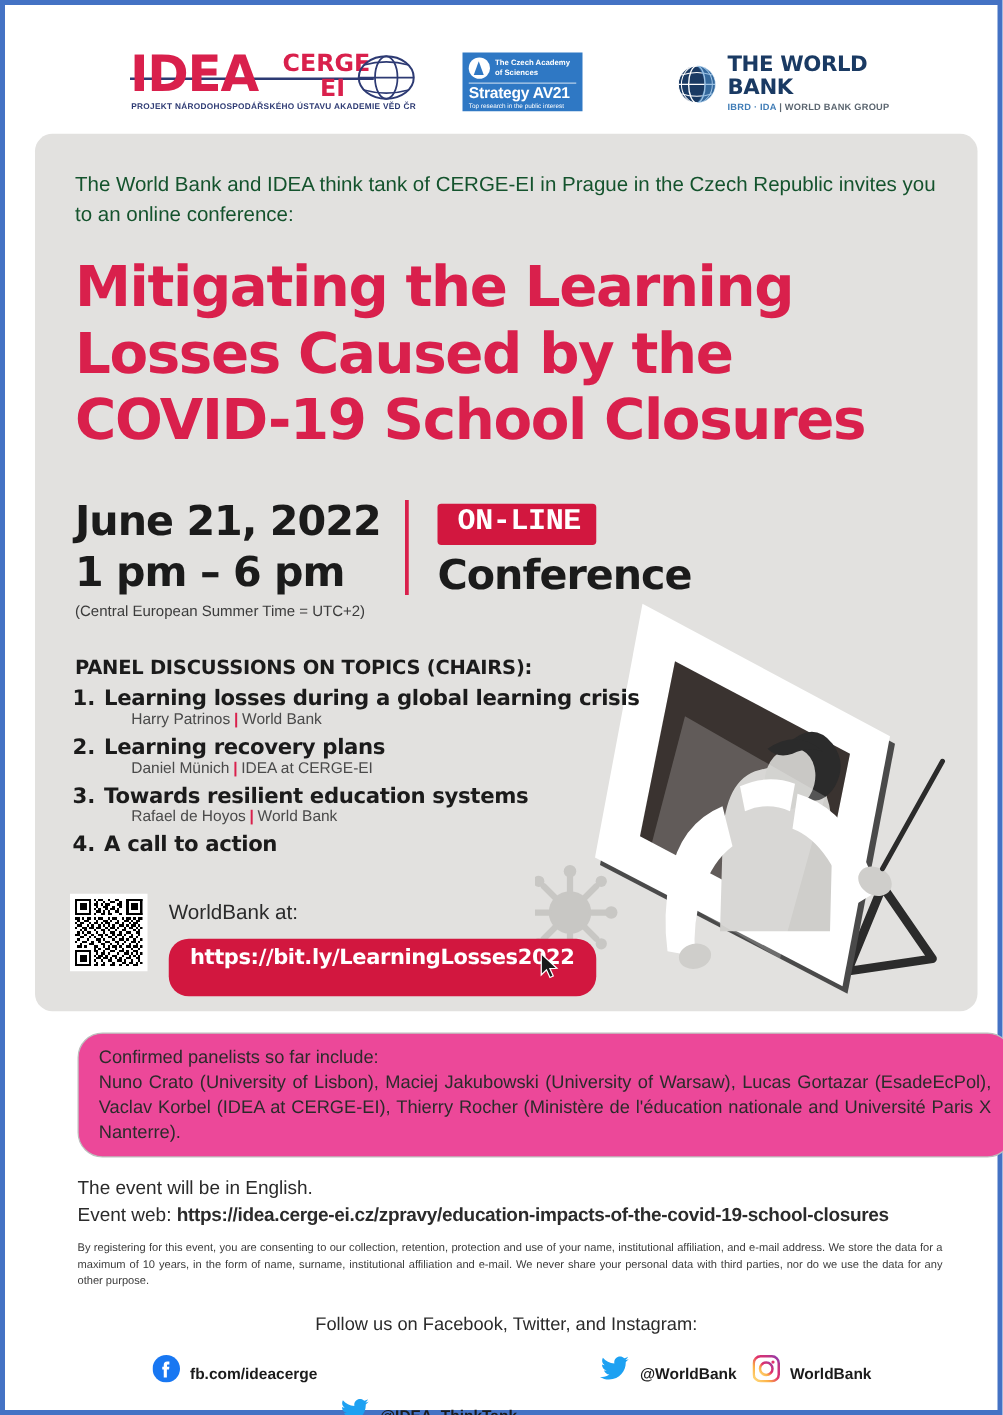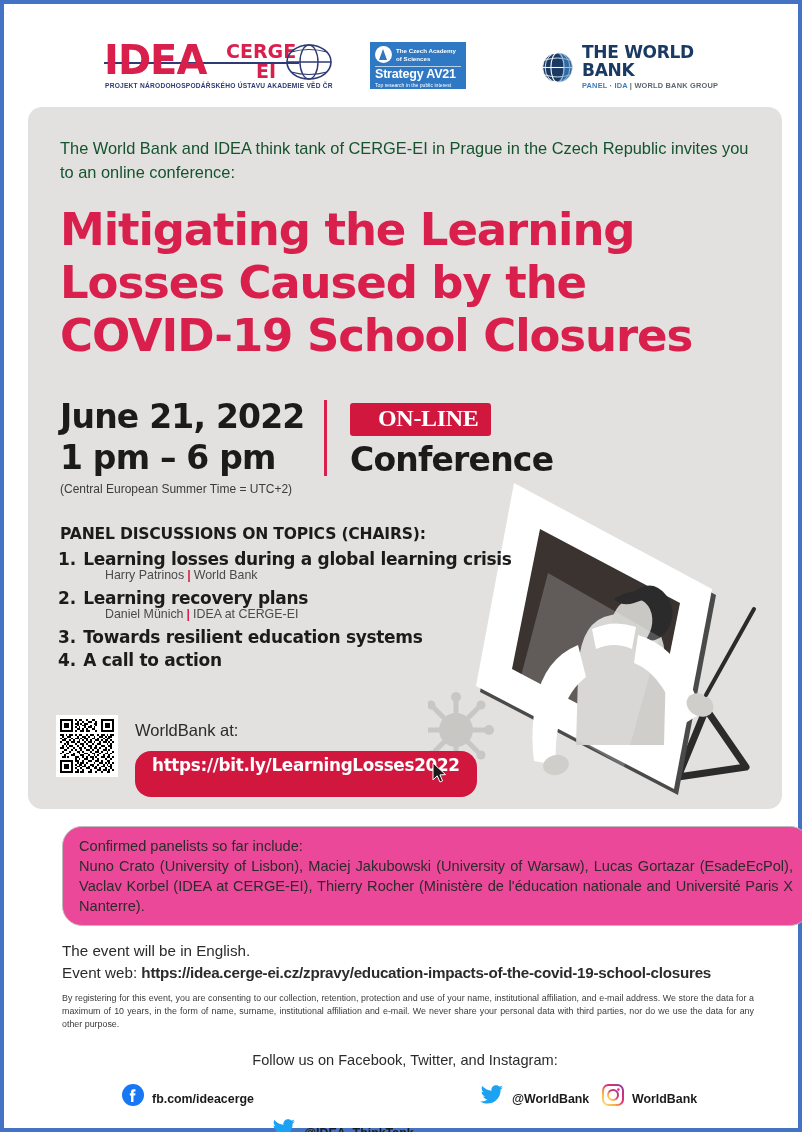--- a/index.html
+++ b/index.html
@@ -207,24 +207,24 @@
     position: absolute;
     left: 296px; top: 293px;
     width: 3px; height: 76px;
     background: #d9204c;
   }
   .online-badge {
     position: absolute;
     left: 322px; top: 296px;
     background: #d2173f;
     color: #ffffff;
-    font-family: Liberation Serif, serif;
+    font-family: Liberation Mono, monospace;
     font-size: 24px;
     font-weight: bold;
-    padding: 2px 12px 4px 28px;
+    padding: 2px 12px 4px 16px;
     border-radius: 3px;
     letter-spacing: -0.3px;
     line-height: 1.12;
   }
   .conference-word {
     position: absolute;
     left: 322px; top: 333px;
     font-family: "DejaVu Sans", sans-serif;
     font-size: 33px;
     font-weight: bold;
@@ -437,21 +437,21 @@
         <ellipse cx="20" cy="20" rx="8" ry="18" fill="none" stroke="#ffffff" stroke-width="1.3"></ellipse>
         <ellipse cx="20" cy="20" rx="15" ry="18" fill="none" stroke="#ffffff" stroke-width="1"></ellipse>
         <line x1="2" y1="20" x2="38" y2="20" stroke="#ffffff" stroke-width="1.3"></line>
         <path d="M5 11 Q20 6 35 11" fill="none" stroke="#ffffff" stroke-width="1"></path>
         <path d="M5 29 Q20 34 35 29" fill="none" stroke="#ffffff" stroke-width="1"></path>
         <path d="M20 2 a18 18 0 0 1 0 36 a26 26 0 0 0 0 -36" fill="#4a8fce" opacity="0.55"></path>
       </svg>
       <div>
         <div class="wb-name">THE WORLD BANK</div>
         <div class="wb-sub">
-          <span>PANEL · IDA</span>
+          <span>IBRD · IDA</span>
           <span class="grey"> | </span>
           <span class="grey">WORLD BANK GROUP</span>
         </div>
       </div>
     </div>
   </div>
 
   <div class="gray-panel">
 
     <div class="intro">The World Bank and IDEA think tank of CERGE-EI in Prague in the Czech Republic invites you to an online conference:</div>
@@ -533,20 +533,23 @@
           <span class="panel-title">Learning recovery plans</span>
         </div>
         <div class="panel-chair">
           <span>Daniel Münich</span><span class="chair-sep">|</span><span>IDEA at CERGE-EI</span>
         </div>
       </li>
       <li class="panel-item">
         <div class="panel-row">
           <span class="panel-num">3.</span>
           <span class="panel-title">Towards resilient education systems</span>
+        </div>
+        <div class="panel-chair">
+          <span>Rafael de Hoyos</span><span class="chair-sep">|</span><span>World Bank</span>
         </div>
       </li>
       <li class="panel-item">
         <div class="panel-row">
           <span class="panel-num">4.</span>
           <span class="panel-title">A call to action</span>
         </div>
       </li>
     </ul>
 

